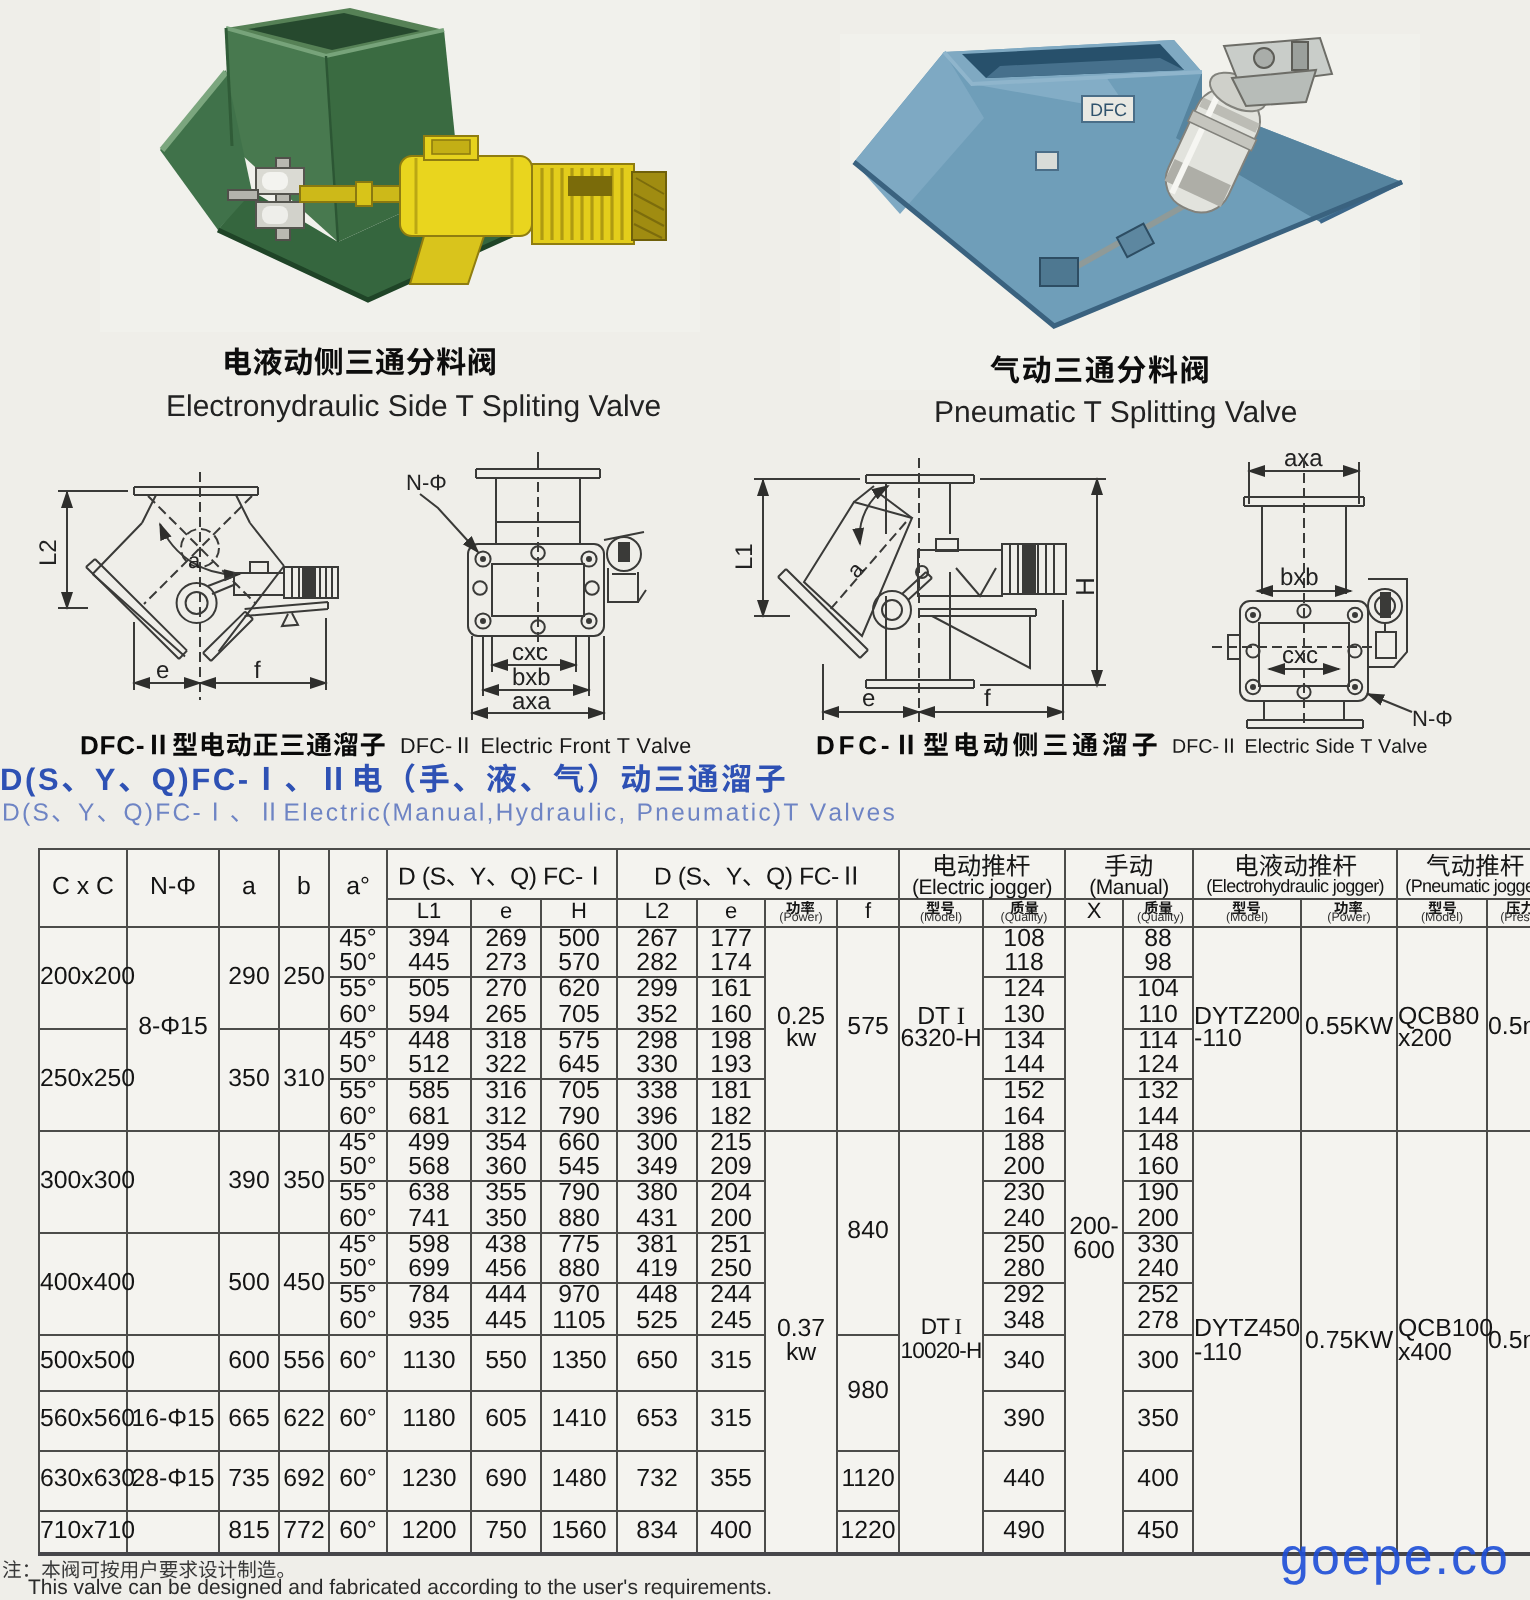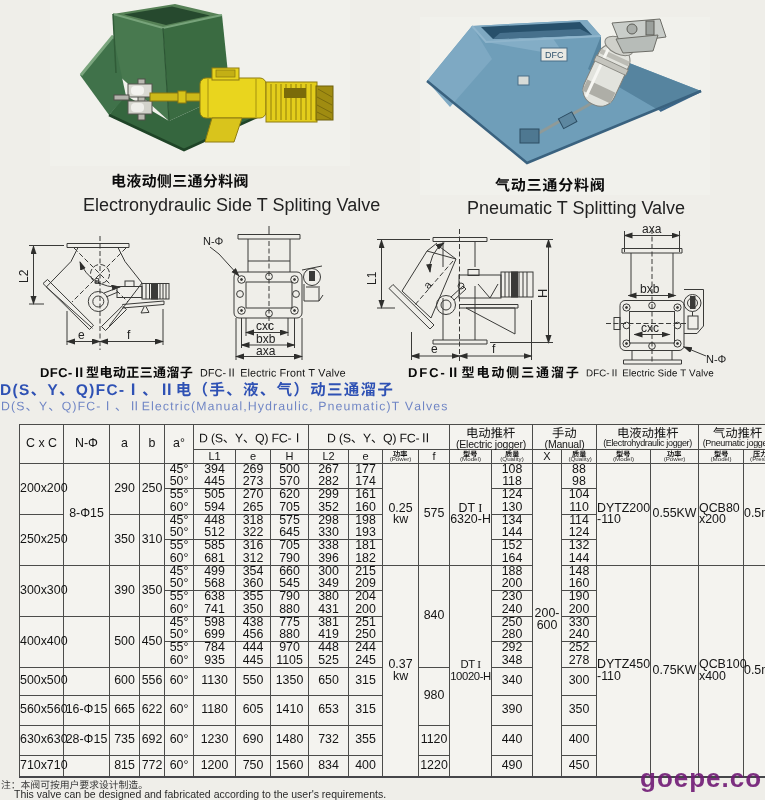--- a/index.html
+++ b/index.html
@@ -1,39 +1,39 @@
 <!DOCTYPE html>
 <html><head><meta charset="utf-8">
 <style>
 html,body{margin:0;padding:0}
 body{width:765px;height:800px;position:relative;background:#efeee9;
  font-family:"Liberation Sans",sans-serif;color:#1c1c1c;overflow:hidden}
 .abs{position:absolute}
-.capen{font-size:18px;color:#222}
+.capen{font-size:15px;color:#222}
 table.spec{border-collapse:collapse;table-layout:fixed;width:757px;background:#f4f3ef;
  font-size:12.4px;color:#141414;text-align:center}
 table.spec{border:1px solid #4c4c4a;border-bottom:2px solid #46464a}
 table.spec td{border-left:1px solid #4c4c4a;border-right:1px solid #4c4c4a;
  padding:0;line-height:11.5px;vertical-align:middle}
 table.spec td.bb{border-bottom:1px solid #4c4c4a}
 table.spec tr.h1 td.bb,table.spec tr.h2 td.bb{border-top:1px solid #4c4c4a}
 table.spec td.nb{border-bottom:none}
 table.spec tr.h1 td{height:23px}
 table.spec tr.h2 td{height:11.5px;font-size:11px}
 .g2{font-size:10.5px;line-height:10px;letter-spacing:-0.2px}
 .g2s{font-size:9px;line-height:9.5px;letter-spacing:-0.35px;white-space:nowrap}
 td.sm .s2{font-size:10px;line-height:5.5px;color:#2e2e2e;transform:scale(0.62);transform-origin:50% 20%;white-space:nowrap}
 td.vbot{vertical-align:bottom}
 td.vbot{padding-bottom:1px}
 td.tl{text-align:left;padding-left:4px}
 td.tl2{text-align:center;padding-left:3px}
 .rn{font-family:"Liberation Serif",serif}
 td.mdl{font-size:11.3px;letter-spacing:-0.4px;white-space:nowrap}
 .fnen{font-size:10.5px;color:#2a2a2a}
-.wm{font-weight:bold;font-size:26px;color:#701a75;letter-spacing:1px;opacity:0.9}
+.wm{font-weight:normal;font-size:26px;color:#1d4ed8;letter-spacing:1px;opacity:0.9}
 </style></head>
 <body>
 <svg width="0" height="0" style="position:absolute">
     <defs>
       <path id="g0" d="M167 491H821V381H167ZM429 844H558V116Q558 84 562 69Q566 54 580 48Q593 43 620 43Q628 43 644 43Q661 43 682 43Q703 43 724 43Q744 43 761 43Q778 43 785 43Q811 43 824 55Q838 67 844 99Q851 131 855 189Q878 173 912 158Q947 144 974 138Q966 59 948 12Q930 -36 894 -57Q859 -78 798 -78Q788 -78 768 -78Q749 -78 725 -78Q701 -78 677 -78Q653 -78 634 -78Q616 -78 607 -78Q538 -78 499 -61Q460 -44 444 -2Q429 40 429 117ZM187 705H876V170H187V288H754V588H187ZM111 705H235V112H111Z"></path>
       <path id="g1" d="M650 382 708 428Q731 409 754 383Q777 357 788 337L728 283Q717 305 695 332Q673 360 650 382ZM297 750H965V636H297ZM640 535H858V442H640ZM421 642 532 611Q507 550 472 484Q438 419 398 360Q358 301 313 255Q300 271 276 294Q253 318 236 331Q276 371 312 424Q348 477 376 534Q404 592 421 642ZM627 640 736 613Q713 548 680 480Q648 411 608 349Q567 287 520 240Q506 257 484 279Q461 301 444 314Q487 355 522 410Q558 465 585 526Q612 586 627 640ZM836 535H856L875 539L946 513Q919 361 862 244Q804 128 721 46Q638 -37 535 -90Q524 -69 504 -42Q484 -15 466 0Q559 42 634 116Q710 189 762 290Q814 391 836 514ZM620 399Q653 314 706 238Q758 161 828 101Q898 41 980 5Q968 -6 953 -22Q938 -39 924 -56Q911 -74 902 -89Q775 -23 680 98Q586 220 531 371ZM364 431 467 534 469 532V-89H364ZM542 824 651 854Q669 823 686 785Q703 747 710 720L594 685Q589 712 574 752Q558 791 542 824ZM77 747 154 815Q179 796 207 772Q235 748 260 724Q285 700 300 680L217 605Q204 625 180 650Q157 676 130 701Q103 726 77 747ZM27 488 100 558Q126 541 154 518Q183 496 208 474Q234 451 250 432L172 353Q158 373 133 396Q108 420 80 444Q52 469 27 488ZM48 7Q68 45 91 98Q114 150 138 208Q162 267 182 324L274 260Q256 208 236 153Q216 98 194 45Q173 -8 152 -57Z"></path>
       <path id="g2" d="M504 632H897V517H504ZM835 632H952Q952 632 952 622Q952 612 952 599Q951 586 951 578Q948 426 944 320Q939 213 933 144Q927 75 918 36Q909 -4 897 -21Q879 -47 860 -58Q841 -68 814 -73Q790 -77 754 -78Q718 -78 679 -76Q678 -50 668 -17Q658 16 643 41Q679 38 709 38Q739 37 755 37Q768 37 776 40Q784 44 792 53Q801 65 808 100Q814 134 819 198Q824 263 828 364Q831 464 835 607ZM617 832H736Q736 715 734 606Q731 496 721 396Q711 296 689 208Q667 120 630 45Q592 -30 532 -89Q523 -73 508 -56Q492 -38 475 -22Q458 -6 443 3Q497 55 530 121Q564 187 582 266Q599 345 606 435Q614 525 616 624Q617 724 617 832ZM81 772H474V667H81ZM48 540H492V431H48ZM335 341 432 367Q450 326 468 278Q487 229 503 183Q519 137 527 103L423 70Q416 104 402 151Q388 198 370 248Q353 298 335 341ZM91 19 79 120 130 158 454 234Q455 211 460 181Q466 151 471 133Q380 109 318 92Q256 76 216 64Q175 53 151 45Q127 37 114 32Q100 26 91 19ZM90 20Q88 31 82 51Q75 71 67 92Q59 112 52 127Q67 132 78 149Q90 166 102 193Q108 207 118 238Q129 268 141 310Q153 351 165 398Q177 446 184 493L302 460Q288 394 266 326Q244 259 218 196Q193 134 168 84V81Q168 81 156 75Q144 69 129 59Q114 49 102 38Q90 28 90 20Z"></path>
       <path id="g3" d="M158 849 260 824Q240 739 212 652Q184 564 150 484Q115 405 76 344Q71 357 61 380Q51 402 40 424Q29 447 19 461Q50 511 76 574Q102 636 122 707Q143 778 158 849ZM117 582 211 676 213 674V-87H117ZM469 84 539 131Q563 106 588 76Q613 46 635 18Q657 -10 669 -33L595 -85Q583 -62 562 -32Q541 -3 516 28Q492 58 469 84ZM274 790H643V144H547V706H367V138H274ZM836 837H934V32Q934 -8 926 -31Q917 -54 895 -66Q873 -80 839 -84Q805 -87 757 -87Q754 -66 746 -36Q737 -7 727 14Q758 13 784 13Q809 13 819 13Q829 14 832 18Q836 21 836 31ZM694 756H784V139H694ZM413 656H500V284Q500 234 493 181Q486 128 466 78Q446 28 407 -16Q368 -60 306 -92Q301 -82 290 -68Q280 -55 268 -42Q257 -30 248 -23Q304 6 337 42Q370 77 386 117Q403 157 408 200Q413 242 413 285Z"></path>
       <path id="g4" d="M119 754H882V631H119ZM188 432H802V310H188ZM63 93H935V-29H63Z"></path>
       <path id="g5" d="M274 467V90H159V356H33V467ZM46 742 127 814Q157 790 191 761Q225 732 256 704Q288 675 307 652L221 570Q203 594 173 624Q143 654 110 685Q76 716 46 742ZM436 659 513 723Q558 708 611 686Q664 665 713 642Q762 619 796 600L713 528Q684 547 636 570Q588 594 536 618Q483 641 436 659ZM361 599H870V512H473V81H361ZM814 599H928V184Q928 147 920 126Q911 106 887 94Q864 82 830 80Q797 77 752 77Q748 99 740 126Q731 152 722 172Q745 171 768 171Q791 171 799 171Q807 171 810 174Q814 178 814 186ZM370 818H846V727H370ZM423 458H853V374H423ZM423 318H853V231H423ZM588 558H695V85H588ZM803 818H831L854 824L925 767Q873 716 803 666Q733 617 664 583Q654 598 636 618Q617 638 605 650Q642 669 680 694Q719 720 752 747Q784 774 803 797ZM223 135Q247 135 270 118Q292 101 331 78Q380 49 446 41Q513 33 595 33Q636 33 685 34Q734 36 786 39Q839 42 888 46Q936 51 975 56Q969 41 962 20Q955 -1 950 -22Q944 -43 943 -59Q914 -60 871 -62Q828 -64 778 -66Q729 -67 680 -68Q631 -69 591 -69Q498 -69 433 -58Q368 -48 315 -18Q285 -1 261 18Q237 36 221 36Q205 36 184 18Q164 0 142 -27Q120 -54 98 -85L25 16Q76 68 129 102Q182 135 223 135Z"></path>

